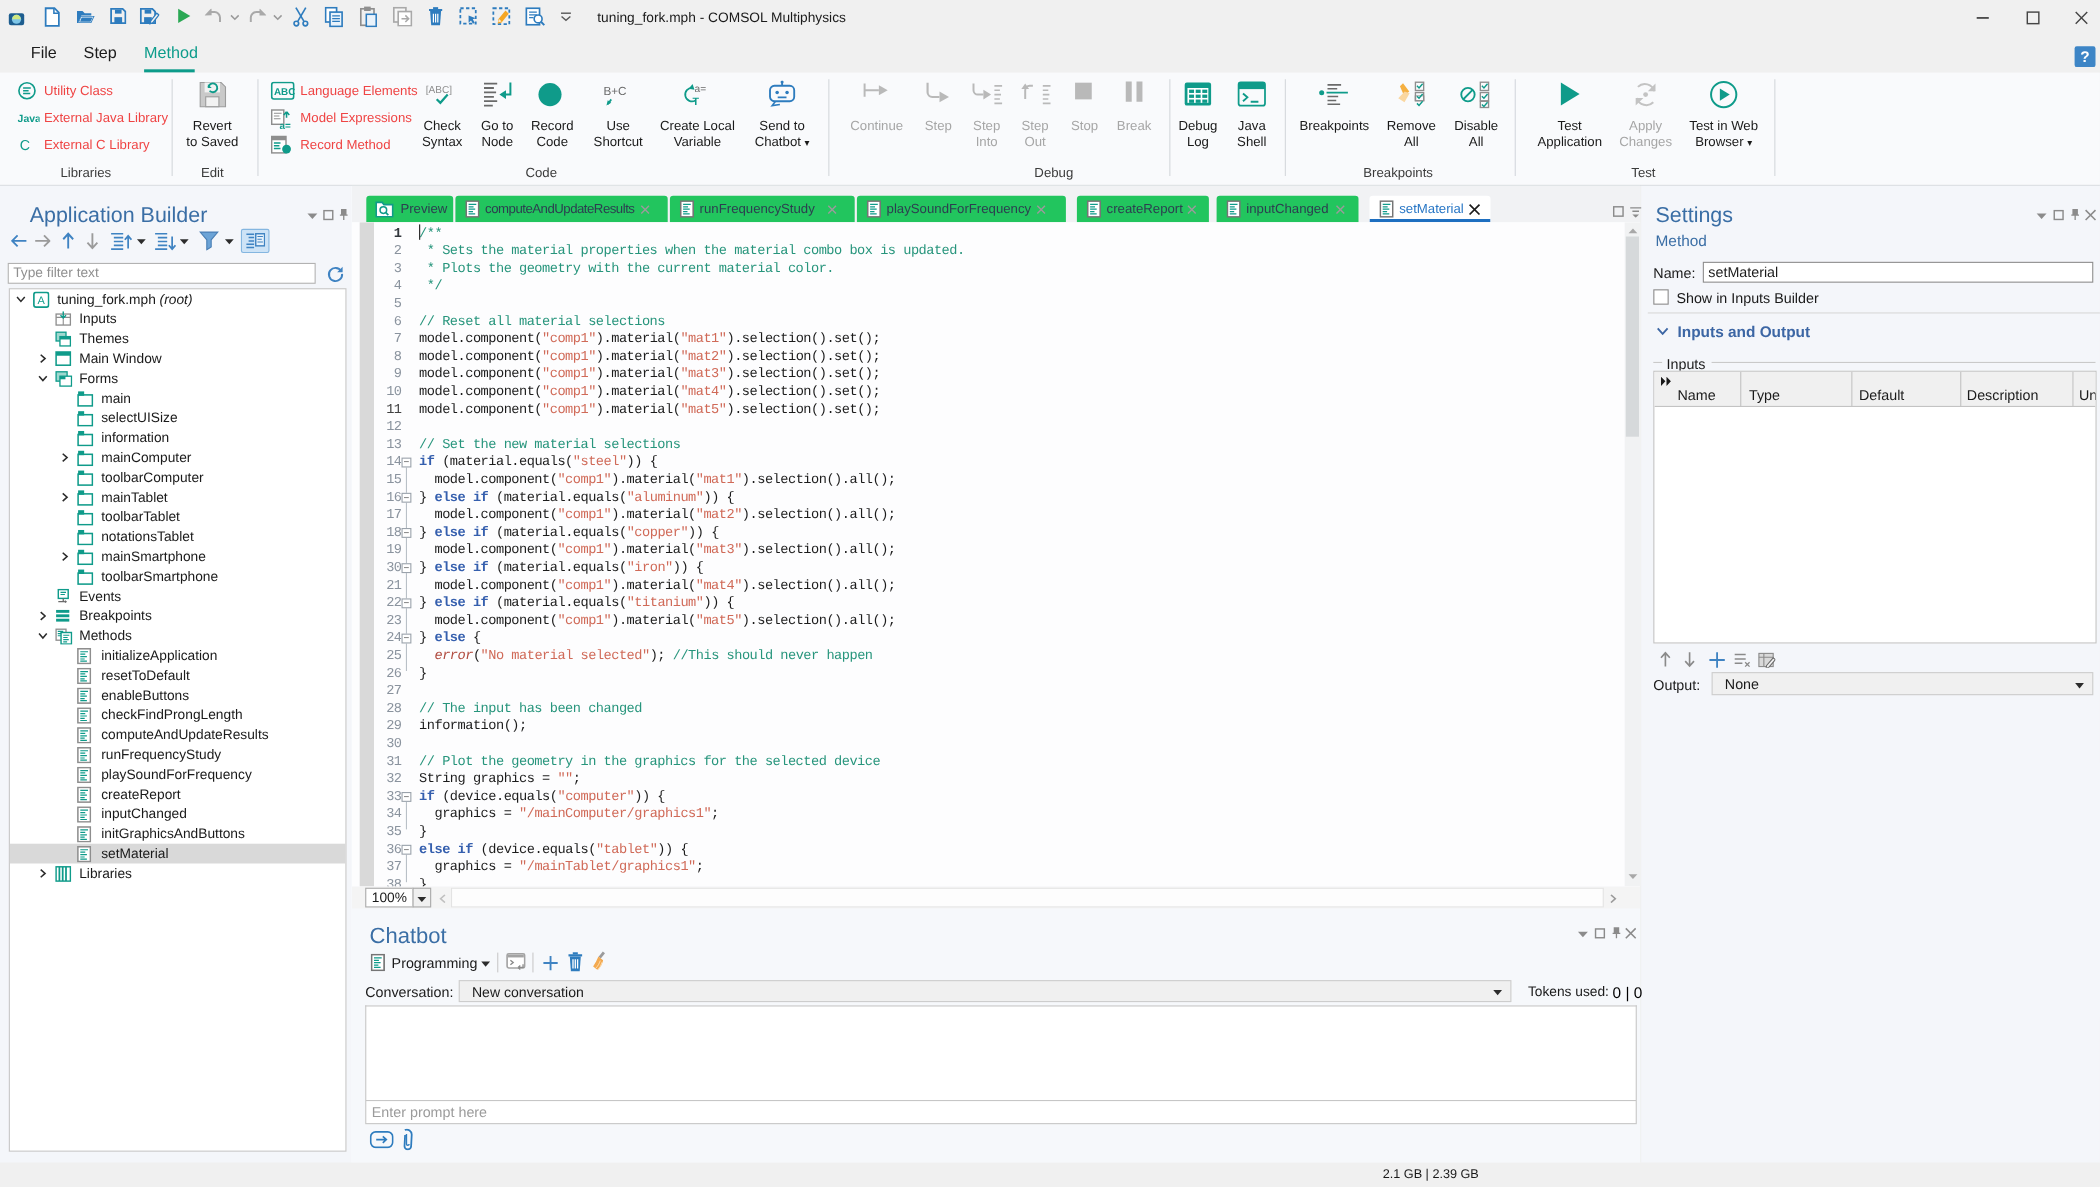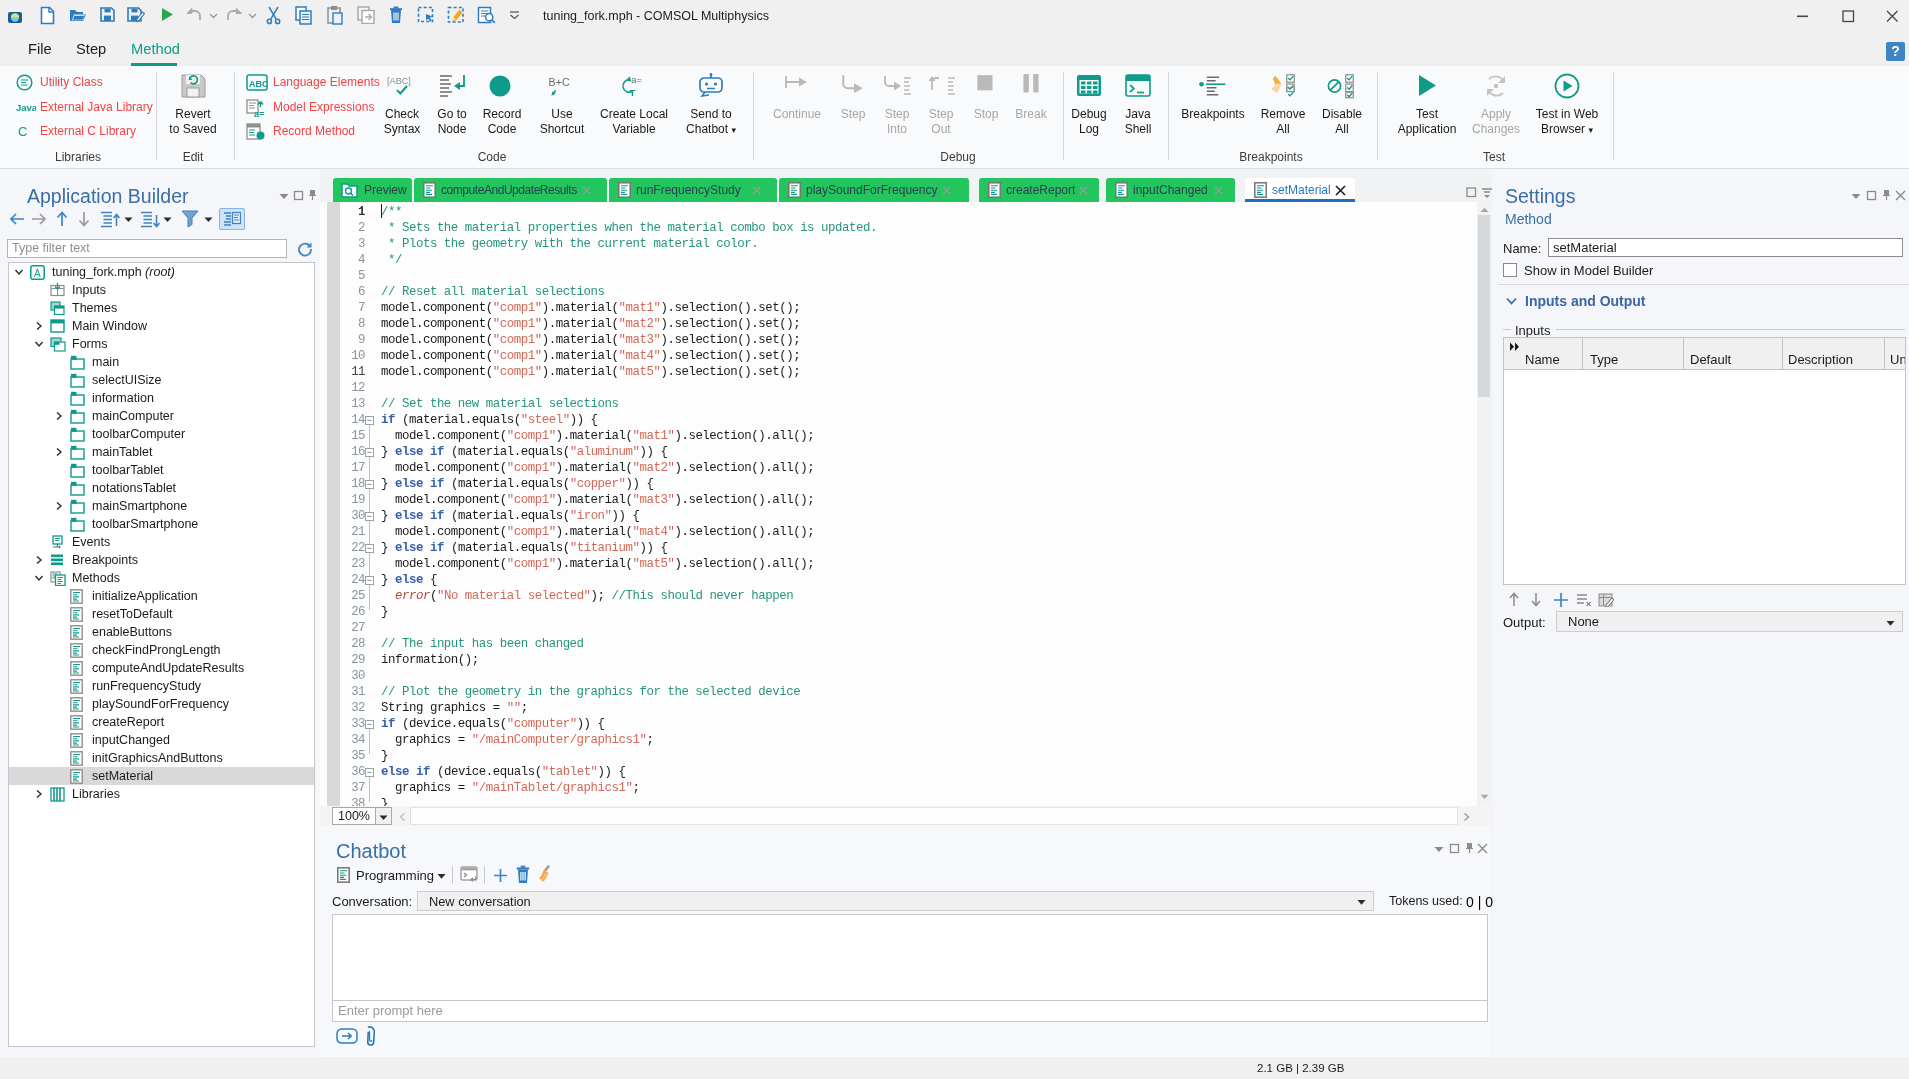--- a/index.html
+++ b/index.html
@@ -971,21 +971,21 @@
     <path d="M2 1h5v5.5H2z" fill="#8b8b8b"></path>
     <path d="M1 6.5h7M4.5 6.5V11" stroke="#8b8b8b" stroke-width="1.2"></path>
   </svg>
 <svg class="abs" style="left:1895px;top:190px" width="11" height="11">
     <path d="M1 1l9 9M10 1L1 10" stroke="#8b8b8b" stroke-width="1.4"></path>
   </svg>
 <div class="abs" style="left:1505px;top:211px;font-size:14px;color:#3a6ea5">Method</div>
 <div class="abs" style="left:1503px;top:241px;font-size:13px;color:#1a1a1a">Name:</div>
 <div class="abs" style="left:1548px;top:238px;width:355px;height:19px;background:#fff;border:1px solid #8c8c8c;font-size:13px;color:#1a1a1a;line-height:17px;padding-left:4px">setMaterial</div>
 <div class="abs" style="left:1503px;top:263px;width:14px;height:14px;background:#fff;border:1.5px solid #8a8a8a"></div>
-<div class="abs" style="left:1524px;top:263px;font-size:13px;color:#1a1a1a">Show in Model Builder</div>
+<div class="abs" style="left:1524px;top:263px;font-size:13px;color:#1a1a1a">Show in Inputs Builder</div>
 <div class="abs" style="left:1498px;top:284px;width:411px;height:1px;background:#d8d8d8"></div>
 <svg class="abs" style="left:1506px;top:297px" width="11" height="8">
     <path d="M1 1.5l4.5 5 4.5-5" fill="none" stroke="#3c66a4" stroke-width="1.7"></path>
   </svg>
 <div class="abs" style="left:1525px;top:293px;font-size:14px;font-weight:bold;color:#3c66a4">Inputs and Output</div>
 <div class="abs" style="left:1503px;top:329px;width:8px;height:1px;background:#c9c9c9"></div>
 <div class="abs" style="left:1515px;top:323px;font-size:13px;color:#1a1a1a">Inputs</div>
 <div class="abs" style="left:1556px;top:329px;width:349px;height:1px;background:#c9c9c9"></div>
 <div class="abs" style="left:1503px;top:337px;width:403px;height:248px;background:#fff;border:1px solid #c3c3c3;overflow:hidden">
  <div style="position:absolute;left:0;top:0;width:100%;height:32px;background:#f0f0f0;border-bottom:1px solid #c3c3c3"></div>

